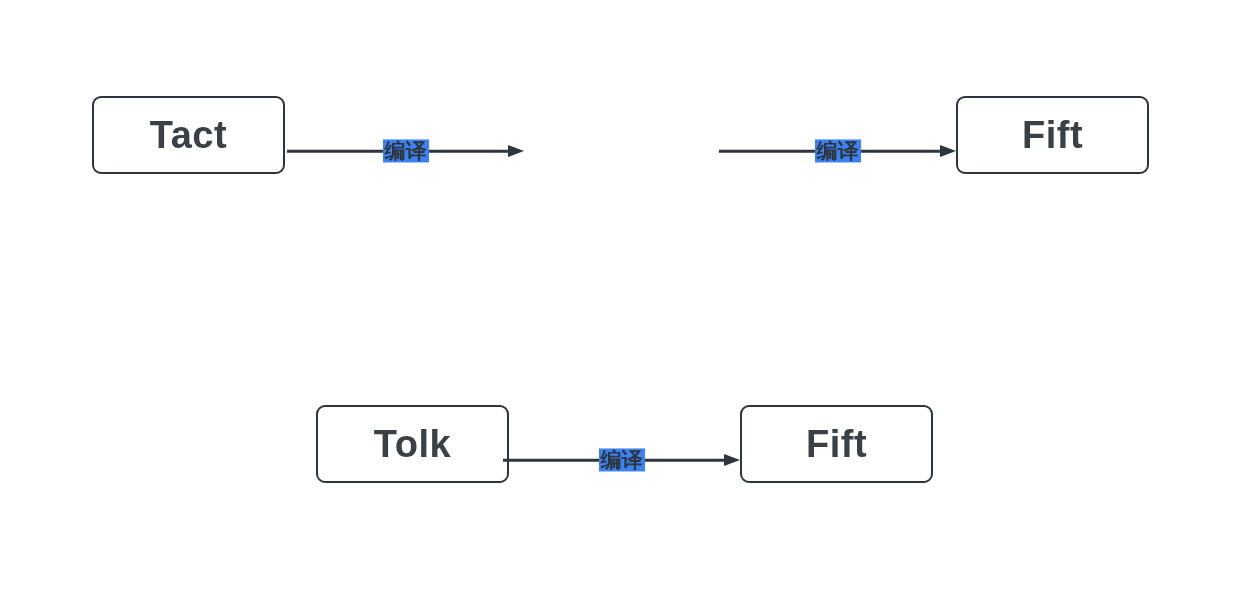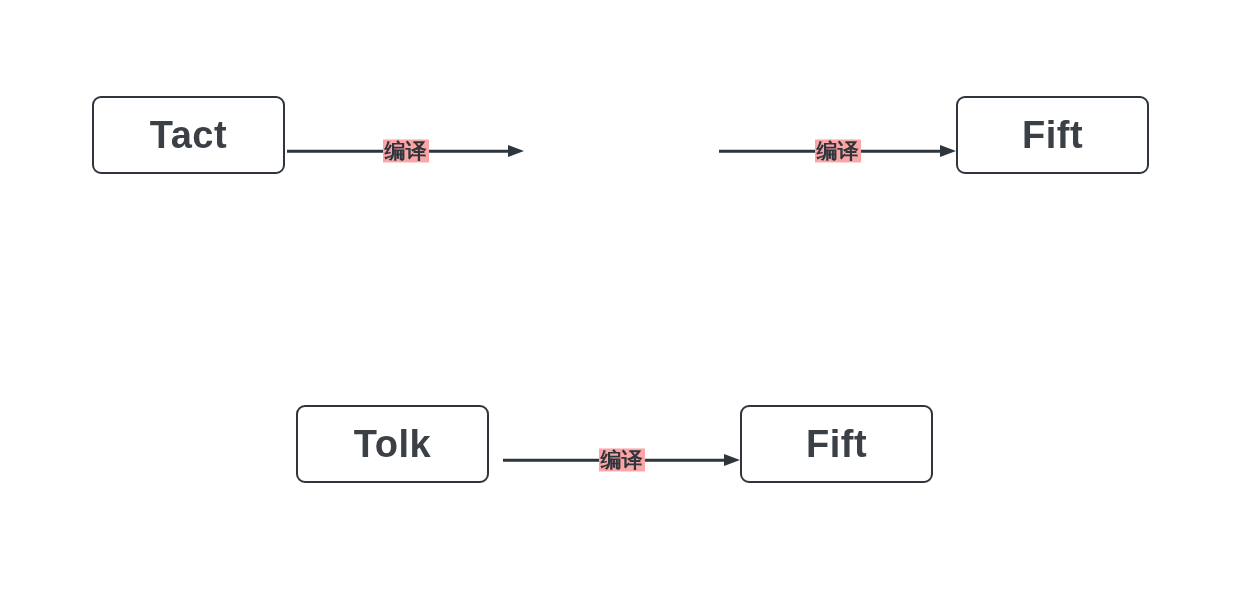--- a/index.html
+++ b/index.html
@@ -52,33 +52,33 @@
     transform: translateY(-50%);
     width: 0; height: 0;
     border-left: 16px solid var(--stroke);
     border-top: 6.5px solid transparent;
     border-bottom: 6.5px solid transparent;
   }
   .edge-label {
     position: absolute;
     left: 50%; top: 50%;
     transform: translate(-50%, -50%);
-    background: #fca5a5;
+    background: #3b82f6;
     padding: 0 2px;
     font-size: 21px;
     font-weight: 600;
     color: var(--stroke);
     white-space: nowrap;
     line-height: 1.1;
   }
   
   #node-tact        { left: 92px;  top: 96px;  }
   #node-func        { left: 524px; top: 96px;  }
   #node-fift-top    { left: 956px; top: 96px;  }
-  #node-tolk        { left: 296px; top: 405px; }
+  #node-tolk        { left: 316px; top: 405px; }
   #node-fift-bottom { left: 740px; top: 405px; }
   
   #edge-tact-func        { left: 287px; top: 136px; width: 237px; }
   #edge-func-fift        { left: 719px; top: 136px; width: 237px; }
   #edge-tolk-fift        { left: 503px; top: 445px; width: 237px; }
 </style>
 </head>
 <body>
 
 <div class="canvas">

